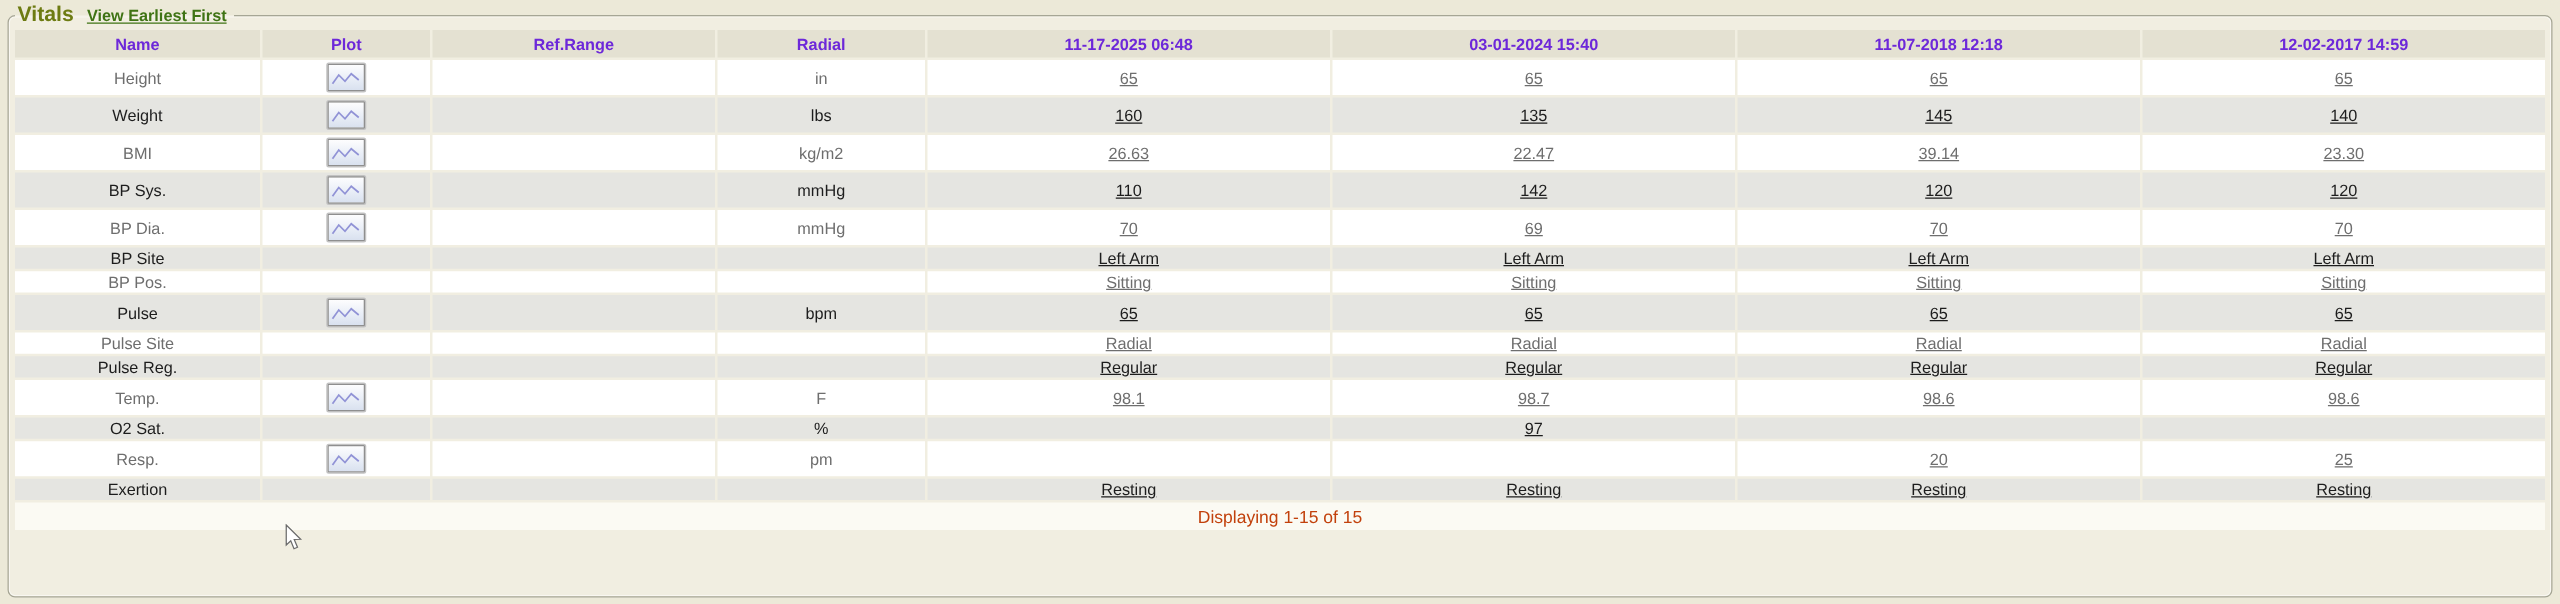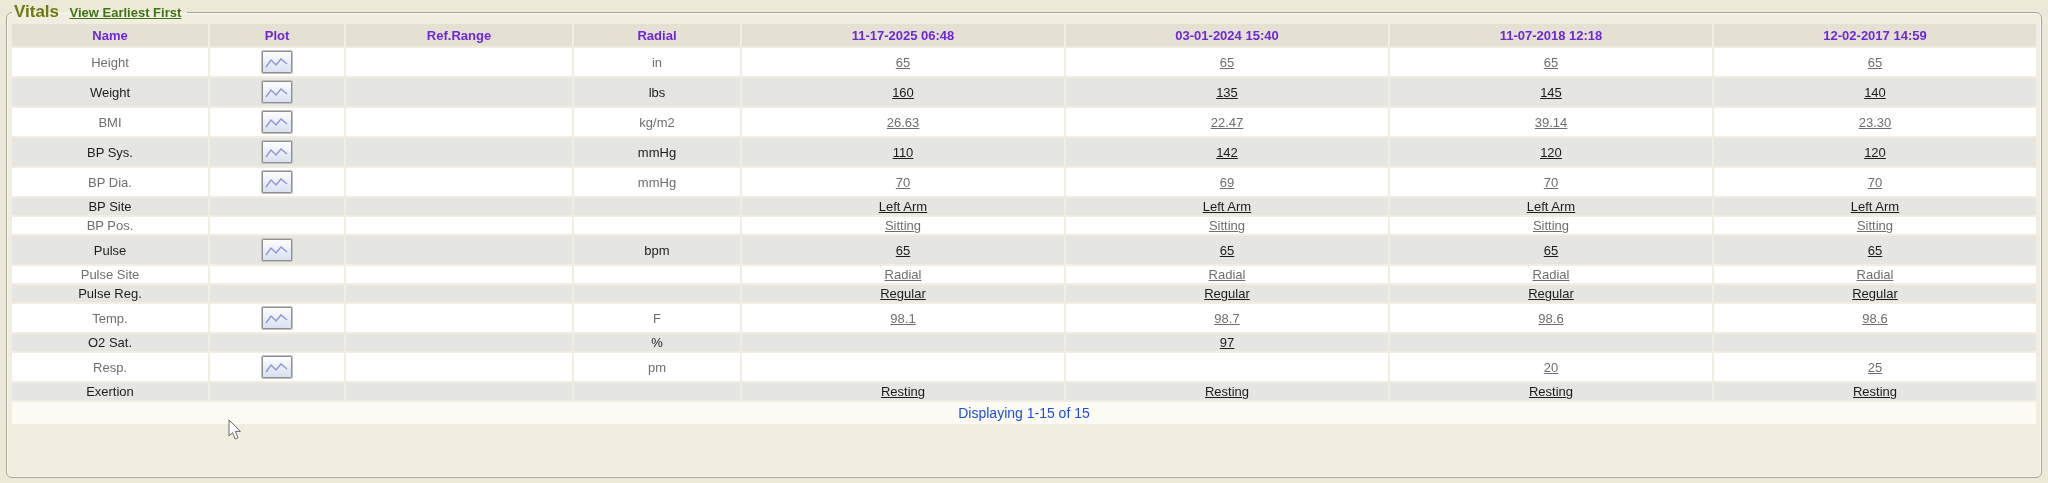--- a/index.html
+++ b/index.html
@@ -84,21 +84,21 @@
     box-shadow:0 0 0 1px #c2c2c2;
     border-radius:1px;
     background:linear-gradient(180deg,#fdfdfe 0%,#e9eef7 55%,#d9e1ef 100%);
     cursor:pointer;
     vertical-align:middle;
     line-height:0;
   }
   .plot-btn svg{display:block;margin:2px auto 0 auto;}
   tfoot td{
     background:#fbfaf3;
-    color:#1d4ed8;
+    color:#c2410c;
     font-size:14px;
     height:22px;
     text-align:center;
   }
   .mouse-cursor{
     position:absolute;
     left:228px;top:419px;
     width:15px;height:22px;
     pointer-events:none;
     z-index:10;

